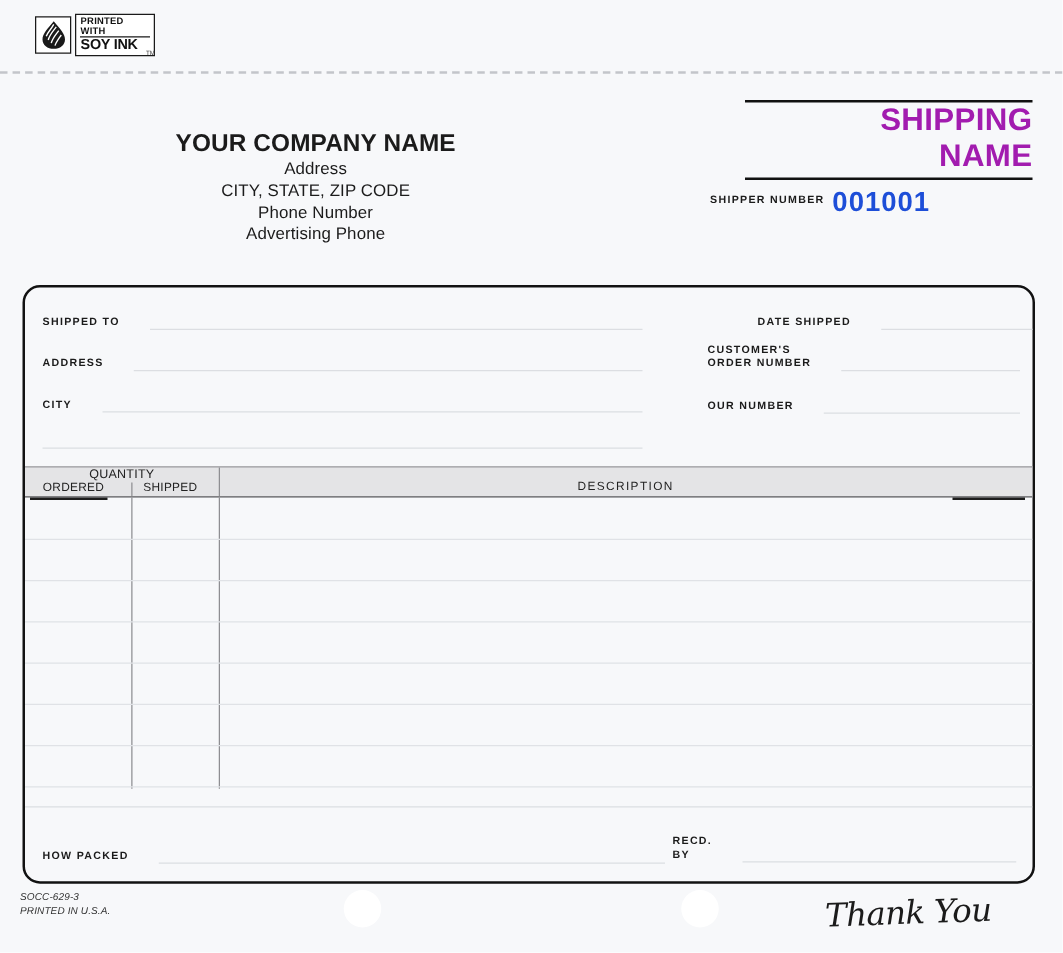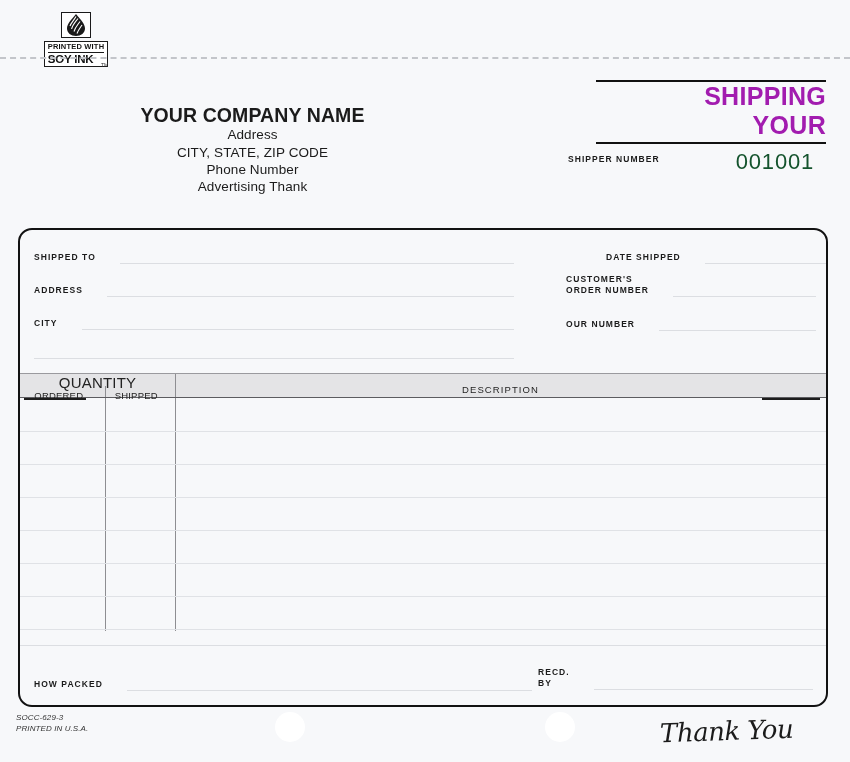--- a/index.html
+++ b/index.html
@@ -26,21 +26,20 @@
   
   .soy-logo {
     position: absolute;
     left: 28px;
     top: 12px;
     width: 96px;
     height: 32px;
     display: flex;
     align-items: center;
     gap: 3px;
-    flex-direction: column;
   }
   .soy-drop {
     width: 30px;
     height: 30px;
     border: 1.5px solid #1a1a1a;
     box-sizing: border-box;
     position: relative;
     background: #fff;
     display: flex;
     align-items: center;
@@ -130,25 +129,25 @@
   .title-text {
     font-size: 25px;
     font-weight: bold;
     letter-spacing: 0.3px;
     line-height: 1.08;
     color: #a21caf;
     padding: 1px 0 2px 0;
   }
   .order-number {
     font-size: 22px;
-    font-weight: normal;
-    color: #14532d;
+    font-weight: bold;
+    color: #1d4ed8;
     letter-spacing: 0.8px;
     margin-top: 5px;
-    text-align: right;
+    text-align: center;
     padding-right: 12px;
   }
   .shipper-number-label {
     position: absolute;
     left: 568px;
     top: 154px;
     font-size: 8.5px;
     font-weight: bold;
     letter-spacing: 1.05px;
     color: #1b1b1b;
@@ -216,21 +215,21 @@
   }
   .qty-group {
     position: absolute;
     left: 0;
     top: 0;
     width: 155px;
     height: 100%;
   }
   .qty-title {
     text-align: center;
-    font-size: 15px;
+    font-size: 10px;
     color: #222;
     line-height: 1.05;
     padding-top: 1px;
     letter-spacing: 0.2px;
   }
   .qty-subs {
     display: flex;
     height: 13px;
   }
   .qty-sub {
@@ -348,27 +347,27 @@
     </div>
   </div>
 
   <div class="perforation"></div>
 
   <div class="company-block">
     <div class="company-name">YOUR COMPANY NAME</div>
     <div class="company-line">Address</div>
     <div class="company-line">CITY, STATE, ZIP CODE</div>
     <div class="company-line">Phone Number</div>
-    <div class="company-line">Advertising Thank</div>
+    <div class="company-line">Advertising Phone</div>
   </div>
 
   <div class="title-block">
     <div class="title-rule-top"></div>
     <div class="title-text">SHIPPING</div>
-    <div class="title-text" style="padding-top:0;">YOUR</div>
+    <div class="title-text" style="padding-top:0;">NAME</div>
     <div class="title-rule-bottom"></div>
     <div class="order-number">001001</div>
   </div>
   <div class="shipper-number-label">SHIPPER NUMBER</div>
 
   <div class="form-box">
 
     <div class="addr-area">
 
       <div class="field" style="left:14px; top:22px; width:480px;">

